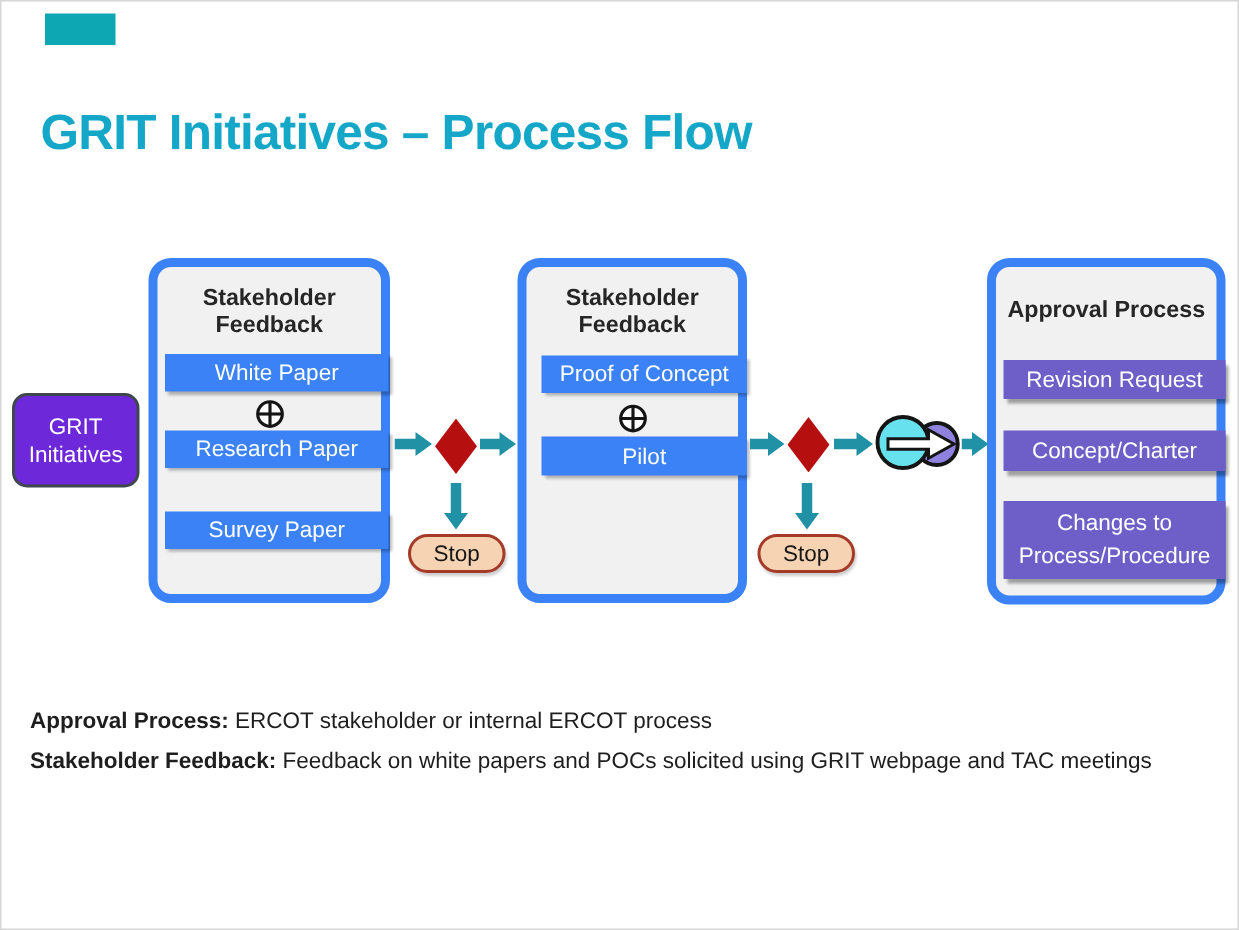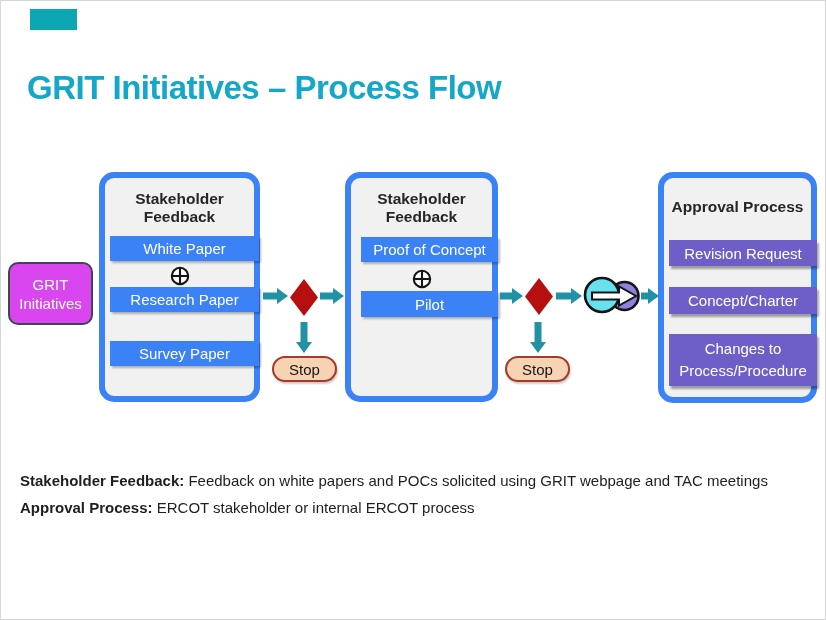--- a/index.html
+++ b/index.html
@@ -8,21 +8,21 @@
     font-family:"Liberation Sans","DejaVu Sans",sans-serif;
     box-shadow:inset 0 0 0 1px #d6d6d6;
   }
   .accent-bar{position:absolute;left:30px;top:9px;width:47px;height:21px;background:#0CA7B3;}
   .title{
     position:absolute;left:27px;top:69px;margin:0;
     font-size:33px;font-weight:bold;letter-spacing:-0.5px;color:#14A7C8;white-space:nowrap;
   }
   .grit{
     position:absolute;left:8px;top:262px;width:85px;height:63px;box-sizing:border-box;
-    background:#d946ef;border:2px solid #3E474D;border-radius:10px;
+    background:#6d28d9;border:2px solid #3E474D;border-radius:10px;
     color:#ffffff;font-size:15px;line-height:19px;text-align:center;
     display:flex;flex-direction:column;justify-content:center;
   }
   .container{
     position:absolute;box-sizing:border-box;background:#F1F1F2;
     border:6px solid #3b82f6;border-radius:15px;
   }
   .c1{left:99px;top:172px;width:161px;height:230px;}
   .c2{left:345px;top:172px;width:153px;height:230px;}
   .c3{left:658px;top:172px;width:159px;height:231px;}
@@ -129,17 +129,17 @@
     <polygon points="4.5,0 11.5,0 11.5,20 16,20 8,31 0,20 4.5,20" fill="#2191A6"></polygon>
   </svg>
 
   <svg class="arr" style="left:583px;top:273px;" width="58" height="45" viewBox="0 0 58 45">
     <circle cx="41.5" cy="23" r="14" fill="#8F82DF" stroke="#141414" stroke-width="2.6"></circle>
     <circle cx="19" cy="22" r="17" fill="#67E1ED" stroke="#141414" stroke-width="2.6"></circle>
     <polygon points="9,19.5 36,19.5 36,13.5 53,23 36,32.5 36,26.5 9,26.5" fill="#ffffff" stroke="#141414" stroke-width="2"></polygon>
   </svg>
 
   <div class="legend">
+    <p class="row"><b>Approval Process:</b><span>  ERCOT stakeholder or internal ERCOT process</span></p>
     <p class="row"><b>Stakeholder Feedback:</b><span> Feedback on white papers and POCs solicited using GRIT webpage and TAC meetings</span></p>
-    <p class="row"><b>Approval Process:</b><span>  ERCOT stakeholder or internal ERCOT process</span></p>
   </div>
 
 </div>
 
 </body></html>

